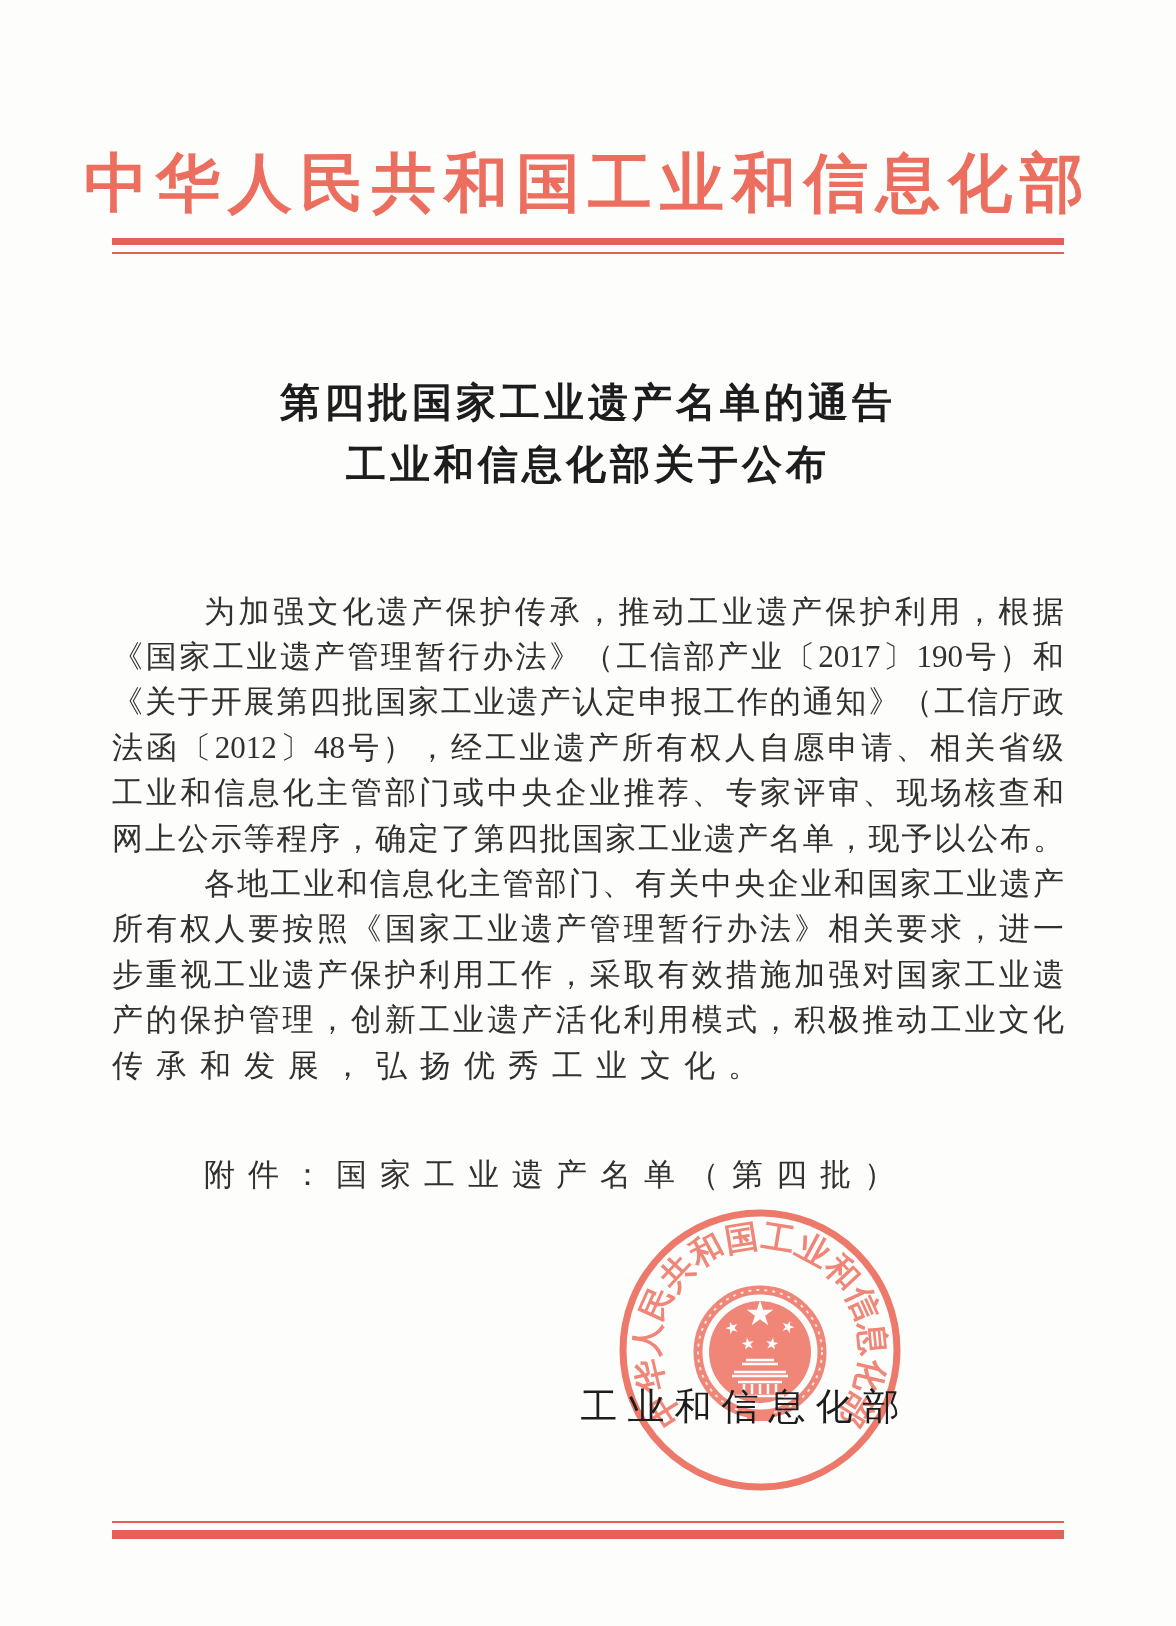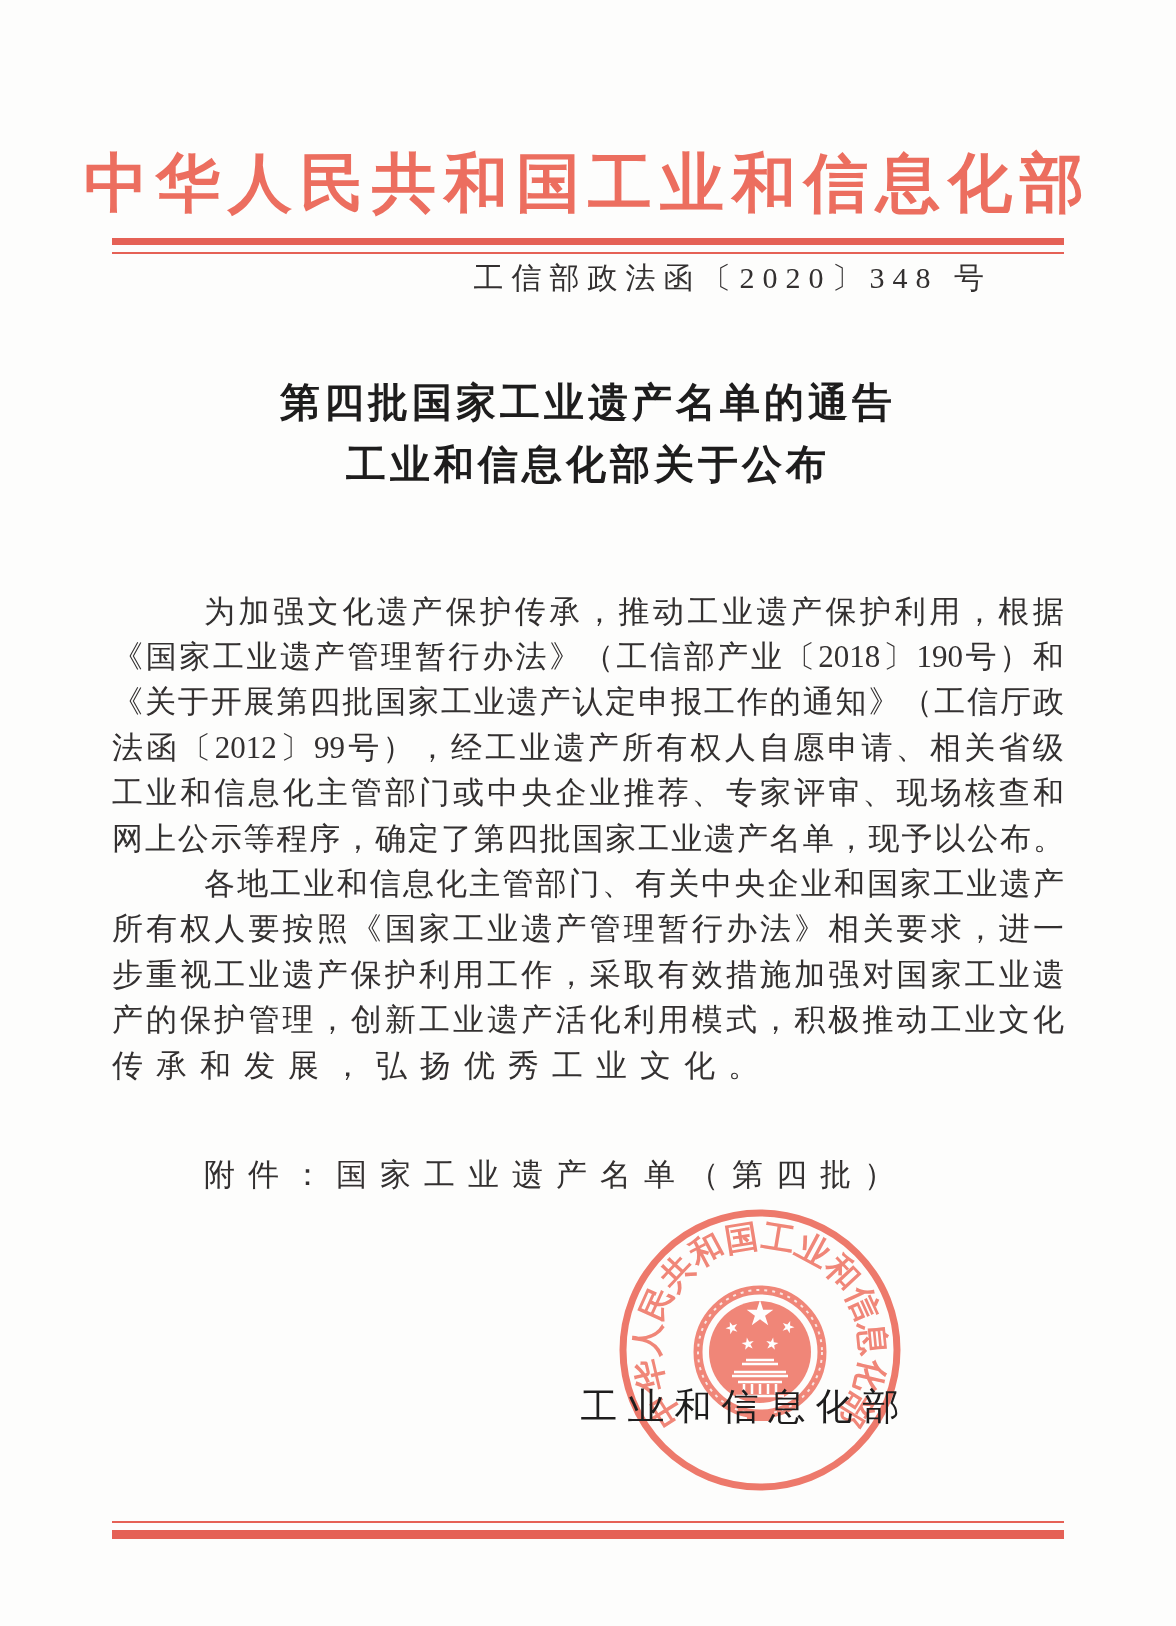--- a/index.html
+++ b/index.html
@@ -92,21 +92,20 @@
 </head>
 <body>
 
 <div class="page">
 
   <div class="letterhead">中华人民共和国工业和信息化部</div>
 
   <div class="rule rule-top-thick"></div>
   <div class="rule rule-top-thin"></div>
 
-  <div class="doc-number">工信部政法函〔2020〕348 号</div>
 
   <div class="title">
     <div>第四批国家工业遗产名单的通告</div>
     <div>工业和信息化部关于公布</div>
   </div>
 
   <div class="body-block">
     <div class="body-line jfull indent">
         <span>为</span>
         <span>加</span>
@@ -149,21 +148,21 @@
         <span>办</span>
         <span>法</span>
         <span>》</span>
         <span>（</span>
         <span>工</span>
         <span>信</span>
         <span>部</span>
         <span>产</span>
         <span>业</span>
         <span>〔</span>
-        <span>2018</span>
+        <span>2017</span>
         <span>〕</span>
         <span>190</span>
         <span>号</span>
         <span>）</span>
         <span>和</span>
       </div>
     <div class="body-line jfull">
         <span>《</span>
         <span>关</span>
         <span>于</span>
@@ -193,21 +192,21 @@
         <span>信</span>
         <span>厅</span>
         <span>政</span>
       </div>
     <div class="body-line jfull">
         <span>法</span>
         <span>函</span>
         <span>〔</span>
         <span>2012</span>
         <span>〕</span>
-        <span>99</span>
+        <span>48</span>
         <span>号</span>
         <span>）</span>
         <span>，</span>
         <span>经</span>
         <span>工</span>
         <span>业</span>
         <span>遗</span>
         <span>产</span>
         <span>所</span>
         <span>有</span>

